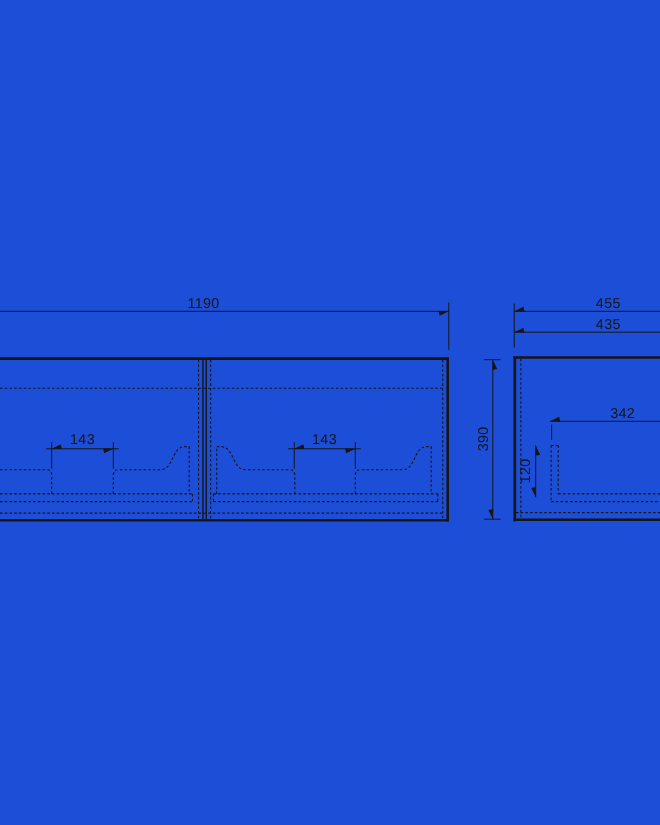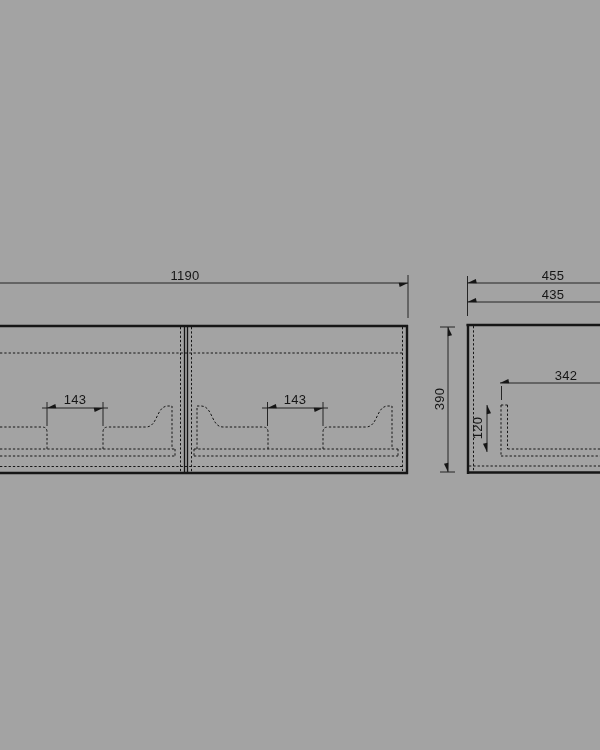--- a/index.html
+++ b/index.html
@@ -2,21 +2,21 @@
 <html><head>
 <meta charset="utf-8">
 <style>
   html,body{margin:0;padding:0;}
   body{
     width:600px;height:750px;
     background:#ffffff;
     font-family:"Liberation Sans", sans-serif;
     overflow:hidden;
   }
-  .canvas{position:relative;width:600px;height:750px;background:#a3a3a3;}
+  .canvas{position:relative;width:600px;height:750px;background:#1d4ed8;}
   svg{position:absolute;top:0;left:0;}
   svg text{
     font-family:"Liberation Sans", sans-serif;
     font-size:13px;
     fill:#161616;
     letter-spacing:0.3px;
   }
   .thick{stroke:#161616;stroke-width:2.4;fill:none;}
   .med{stroke:#161616;stroke-width:1.3;fill:none;}
   .dashed{stroke:#161616;stroke-width:1;fill:none;stroke-dasharray:2.3 2;}

